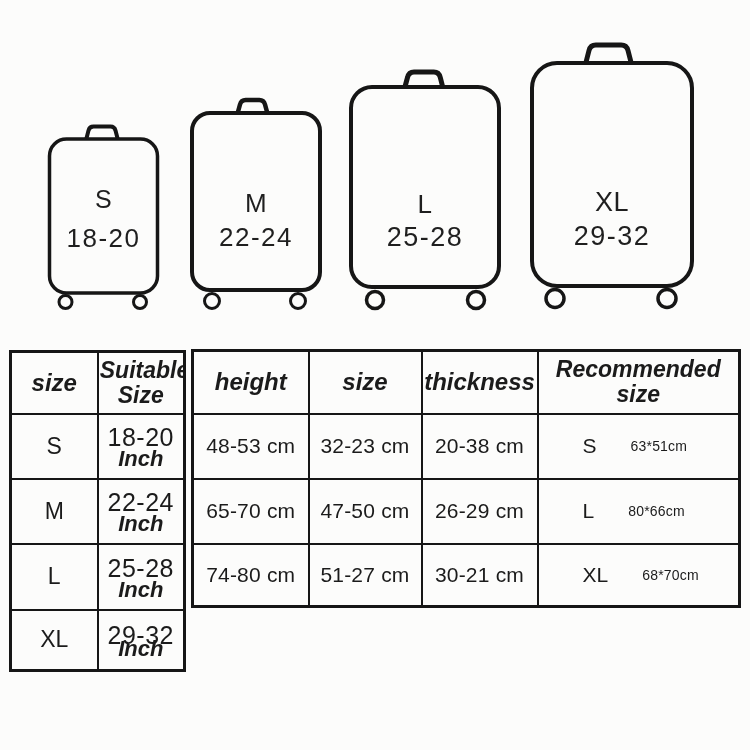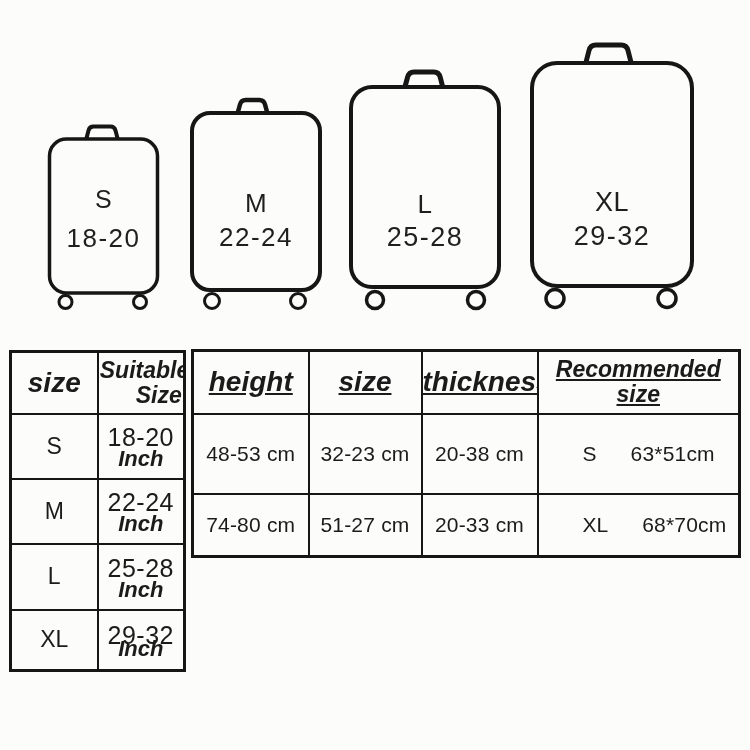--- a/index.html
+++ b/index.html
@@ -24,33 +24,33 @@
     table-layout: fixed;
     border: 3px solid #161616;
   }
   table.tbl td {
     border: 2.5px solid #161616;
     text-align: center;
     vertical-align: middle;
     padding: 0;
     overflow: hidden;
   }
-  .hdr { font-style: italic; font-weight: bold; font-size: 28px; line-height: 1.08; }
+  .hdr { font-style: italic; font-weight: bold; font-size: 24px; line-height: 1.08; }
   .hdr-small { font-size: 23px; }
-  .hdr-wrap { width: 82px; margin: 0 auto; text-align: right; }
+  .hdr-wrap { width: 82px; margin: 0 auto; }
 
   .lt-size { font-size: 23px; }
   .range-num { font-size: 25px; line-height: 27px; letter-spacing: 0.5px; }
   .unit { font-style: italic; font-weight: bold; font-size: 22px; line-height: 19px; margin-top: -2px; }
   .unit-overlap { margin-top: -10px; }
 
   .dim-val { font-size: 21px; letter-spacing: 0.2px; }
   .rec { display: flex; align-items: center; justify-content: flex-start; padding-left: 44px; gap: 34px; }
   .rec-letter { font-size: 21px; }
-  .rec-dims { font-size: 21px; letter-spacing: 0.2px; }
+  .rec-dims { font-size: 14px; letter-spacing: 0.2px; }
 </style>
 </head>
 <body>
 
 <div class="canvas">
 
   <svg class="cases-svg" width="750" height="345" viewBox="0 0 750 345" fill="none" stroke="#161616" stroke-linejoin="round" stroke-linecap="round">
 
     <g>
       <path fill="#fcfcfb" stroke-width="4" d="M 85 144 L 88.5 130.5 Q 89.5 126.5 93.5 126.5 L 110.5 126.5 Q 114.5 126.5 115.5 130.5 L 119 144 Z"></path>
@@ -142,41 +142,52 @@
     </table>
 
   <table class="tbl" style="left:191px; top:349px; width:547px;">
     <colgroup>
         <col style="width:116px">
         <col style="width:113px">
         <col style="width:116px">
         <col style="width:202px">
       </colgroup>
     <tbody>
-        <tr style="height:63px;text-decoration:underline;">
+        <tr style="height:63px;">
       <td class="hdr">height</td>
       <td class="hdr">size</td>
       <td class="hdr">thickness</td>
       <td class="hdr hdr-small">Recommended size</td>
     </tr>
-    <tr style="height:80px;">
+    <tr style="height:65px;">
       <td class="dim-val">48-53 cm</td>
       <td class="dim-val">32-23 cm</td>
       <td class="dim-val">20-38 cm</td>
       <td>
         <div class="rec">
           <span class="rec-letter">S</span>
           <span class="rec-dims">63*51cm</span>
         </div>
       </td>
     </tr>
+    <tr style="height:65px;">
+      <td class="dim-val">65-70 cm</td>
+      <td class="dim-val">47-50 cm</td>
+      <td class="dim-val">26-29 cm</td>
+      <td>
+        <div class="rec">
+          <span class="rec-letter">L</span>
+          <span class="rec-dims">80*66cm</span>
+        </div>
+      </td>
+    </tr>
     <tr style="height:63px;border-radius:22px;">
       <td class="dim-val">74-80 cm</td>
       <td class="dim-val">51-27 cm</td>
-      <td class="dim-val">20-33 cm</td>
+      <td class="dim-val">30-21 cm</td>
       <td>
         <div class="rec">
           <span class="rec-letter">XL</span>
           <span class="rec-dims">68*70cm</span>
         </div>
       </td>
     </tr>
   </tbody>
     </table>
 

